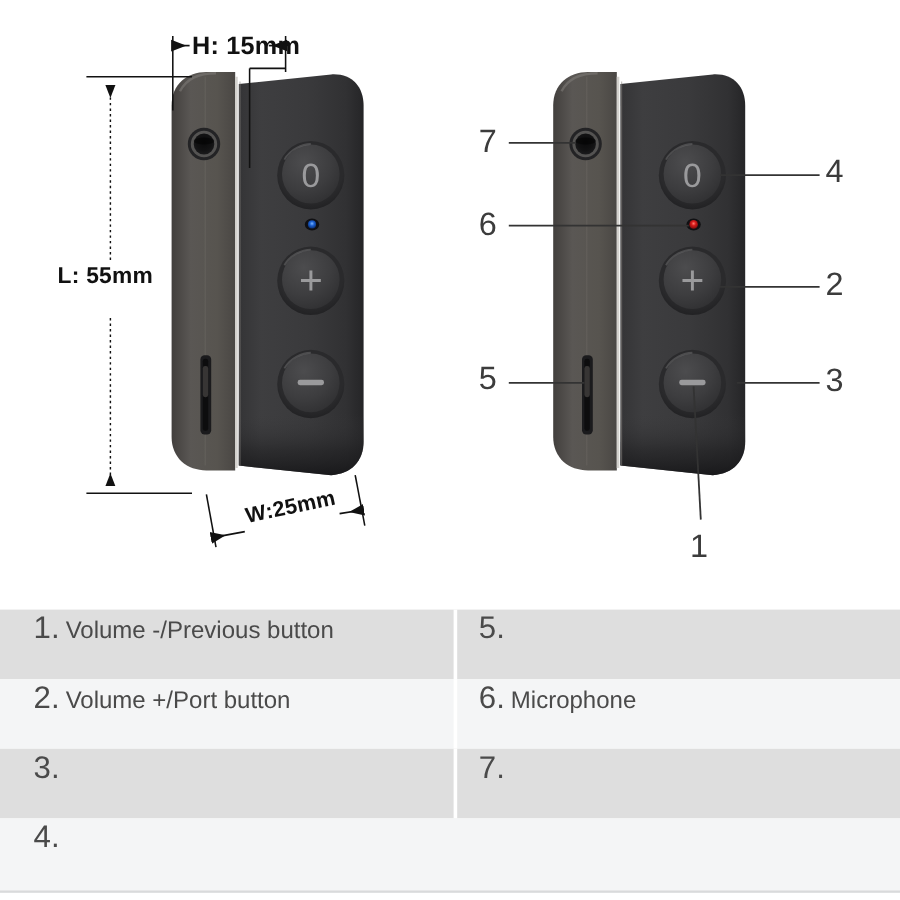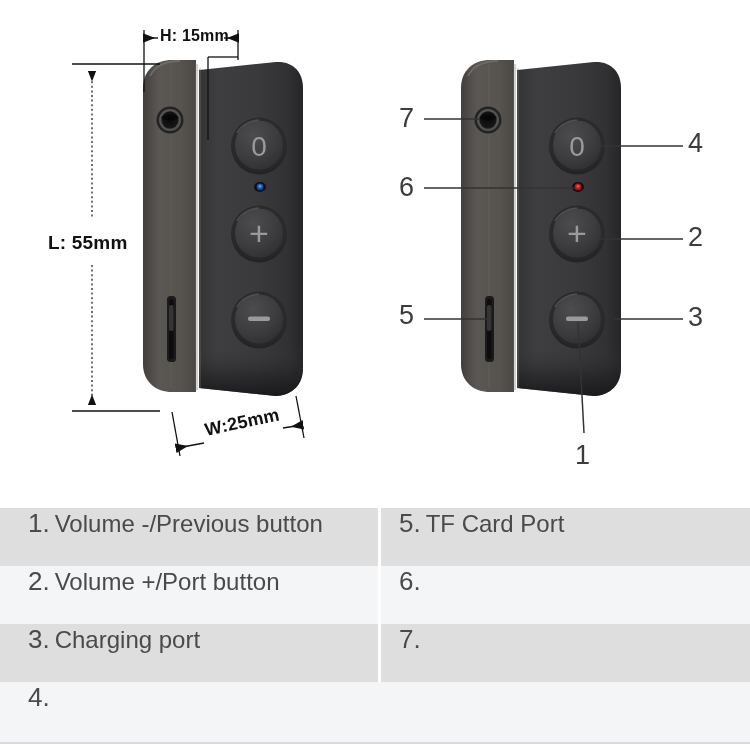--- a/index.html
+++ b/index.html
@@ -20,22 +20,22 @@
   #diagram-svg{position:absolute;left:0;top:0;}
 
   
   .dimtext{
     position:absolute;
     font-family:"Liberation Sans", sans-serif;
     color:#111111;
     white-space:nowrap;
     letter-spacing:.2px;
   }
-  #dim-h{ left:160px; top:27px; font-size:16px; font-weight:700; }
-  #dim-l{ left:48px;  top:232px; font-size:19px; font-weight:700; }
+  #dim-h{ left:160px; top:27px; font-size:21px; font-weight:700; }
+  #dim-l{ left:48px;  top:220px; font-size:19px; font-weight:700; }
   #dim-w{ left:205px; top:420px; font-size:18px; font-weight:700;
           transform:rotate(-12deg); transform-origin:left center; }
 
   .callout{
     position:absolute;
     font-family:"Liberation Sans", sans-serif;
     font-size:27px;
     color:#3c3c3c;
     white-space:nowrap;
   }
@@ -70,21 +70,21 @@
   .lcell.right{ width:372px; padding-left:18px;
                 border-left:3px solid #ffffff; }
   .lcell.full{  width:750px; padding-left:28px; }
   .lnum{
     font-size:26px;
     color:#4a4a4a;
     font-weight:400;
     margin-right:5px;
   }
   .ltext{
-    font-size:24px;
+    font-size:20px;
     color:#4a4a4a;
     font-weight:400;
     white-space:nowrap;
     text-align:center;
   }
   #legend-baseline{
     position:absolute;left:0;top:742px;width:750px;height:2px;
     background:#d9dadb;
   }
 </style>
@@ -338,38 +338,37 @@
 
 <div id="legend">
 
   <div class="lrow odd" style="height:58px;">
     <div class="lcell left">
       <span class="lnum">1.</span>
       <span class="ltext">Volume -/Previous button</span>
     </div>
     <div class="lcell right">
       <span class="lnum">5.</span>
-      <span class="ltext">TF Card Port</span>
     </div>
   </div>
 
   <div class="lrow even" style="height:58px;">
     <div class="lcell left">
       <span class="lnum">2.</span>
       <span class="ltext">Volume +/Port button</span>
     </div>
     <div class="lcell right">
       <span class="lnum">6.</span>
+      <span class="ltext">Microphone</span>
     </div>
   </div>
 
   <div class="lrow odd" style="height:58px;">
     <div class="lcell left">
       <span class="lnum">3.</span>
-      <span class="ltext">Charging port</span>
     </div>
     <div class="lcell right">
       <span class="lnum">7.</span>
     </div>
   </div>
 
   <div class="lrow even" style="height:60px;">
     <div class="lcell full">
       <span class="lnum">4.</span>
     </div>

